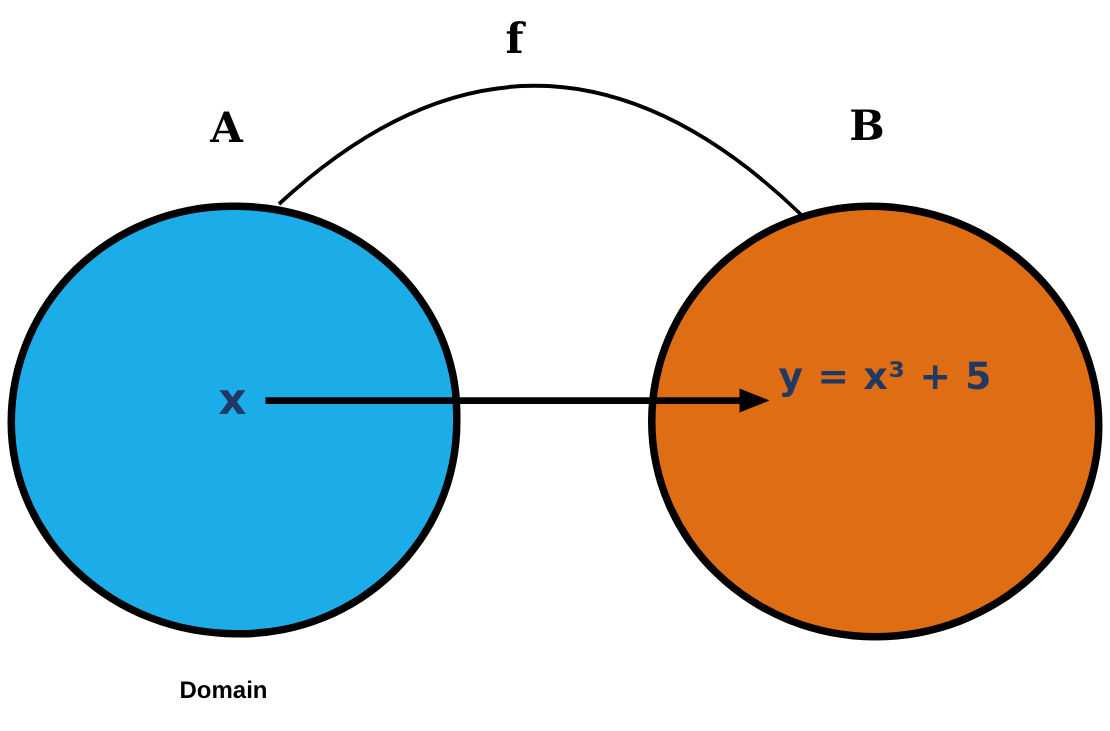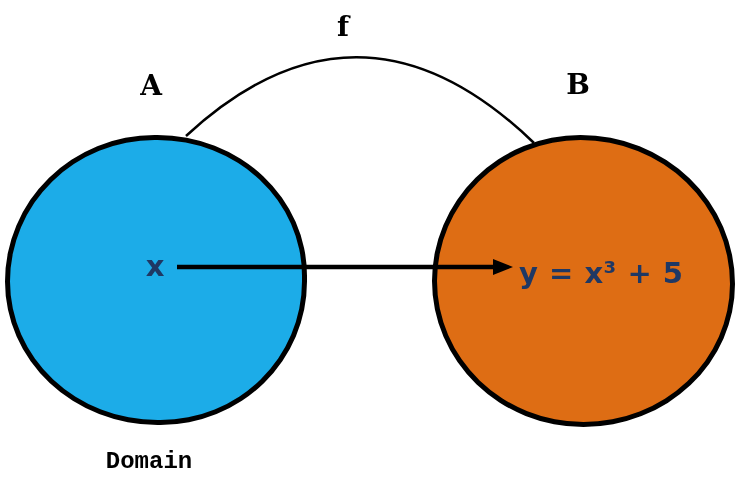--- a/index.html
+++ b/index.html
@@ -59,43 +59,43 @@
   .fn-label {
     left: 343px;
     top: 26px;
     font-family: "DejaVu Serif", "Liberation Serif", serif;
     font-weight: bold;
     font-size: 28px;
   }
   .label-a { left: 151px; top: 85px; }
   .label-b { left: 578px; top: 84px; }
   .caption {
-    font-family: Liberation Mono, monospace;
+    font-family: Liberation Sans, sans-serif;
     font-weight: bold;
-    font-size: 24px;
+    font-size: 16px;
   }
   .caption-a { left: 149px; top: 461px; }
   .caption-b { left: 566px; top: 461px; }
   .element-text {
     font-family: "DejaVu Sans", "Liberation Sans", sans-serif;
     font-weight: bold;
     z-index: 4;
   }
   .element-x {
     left: 155px;
     top: 266px;
     font-size: 29px;
   }
   .element-y {
     position: absolute;
     left: 519px;
-    top: 274px;
+    top: 252px;
     transform: translateY(-54%);
     white-space: nowrap;
-    font-size: 29px;
+    font-size: 25px;
     letter-spacing: 0.5px;
     text-align: center;
   }
 </style>
 </head>
 <body>
 
 <div class="canvas">
 
   <div class="set-circle circle-a" style="background-color: rgb(28, 172, 232);"></div>

